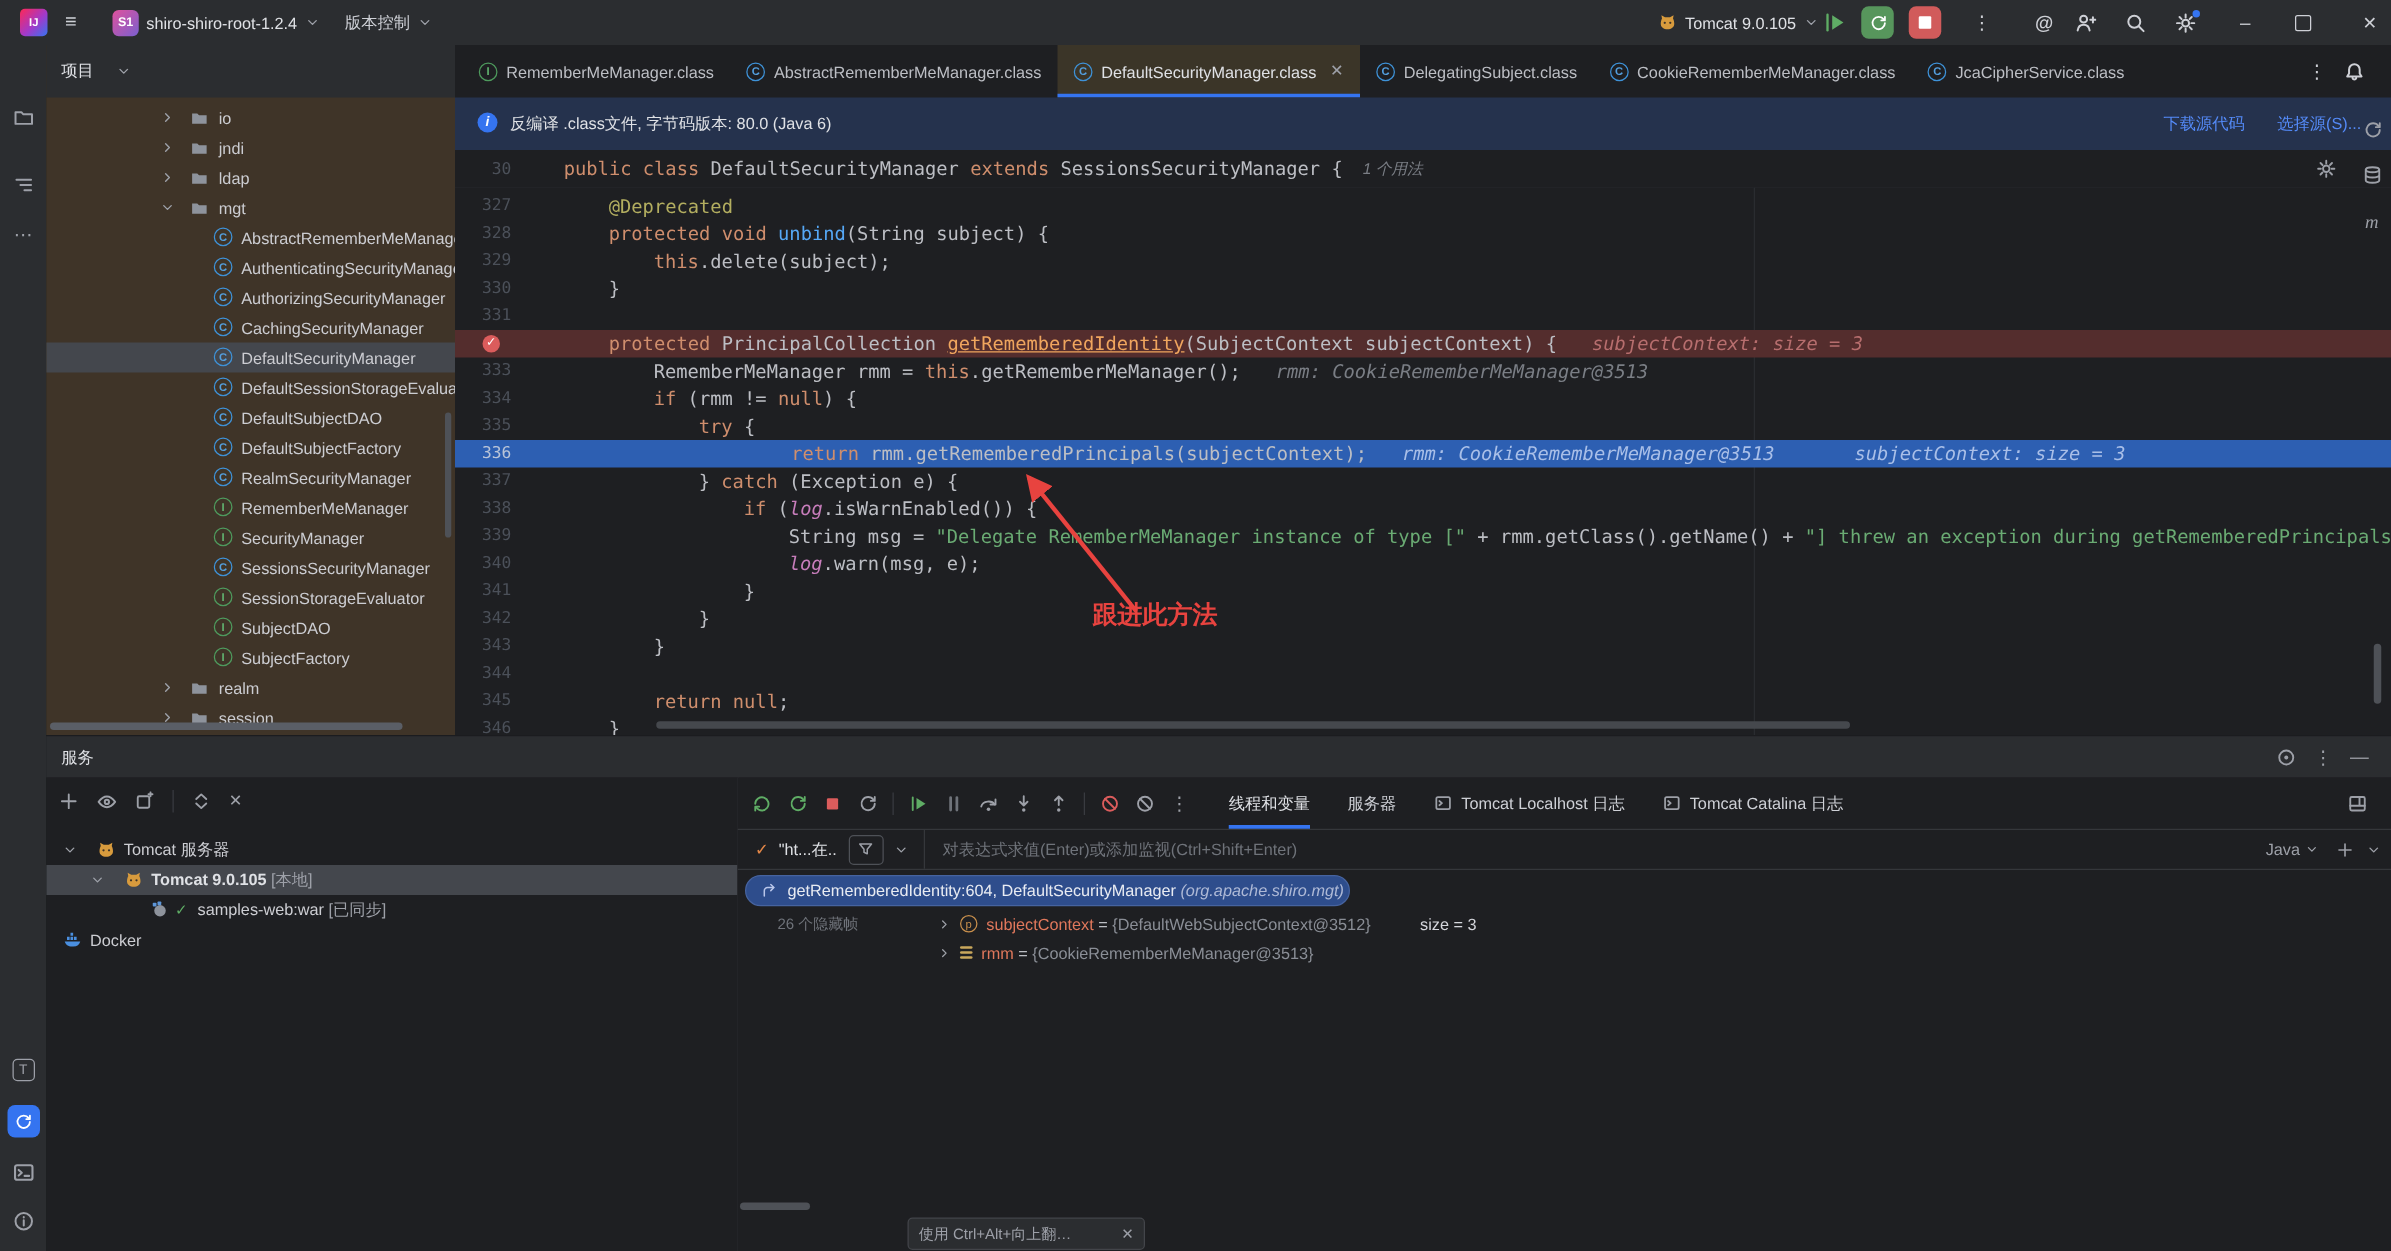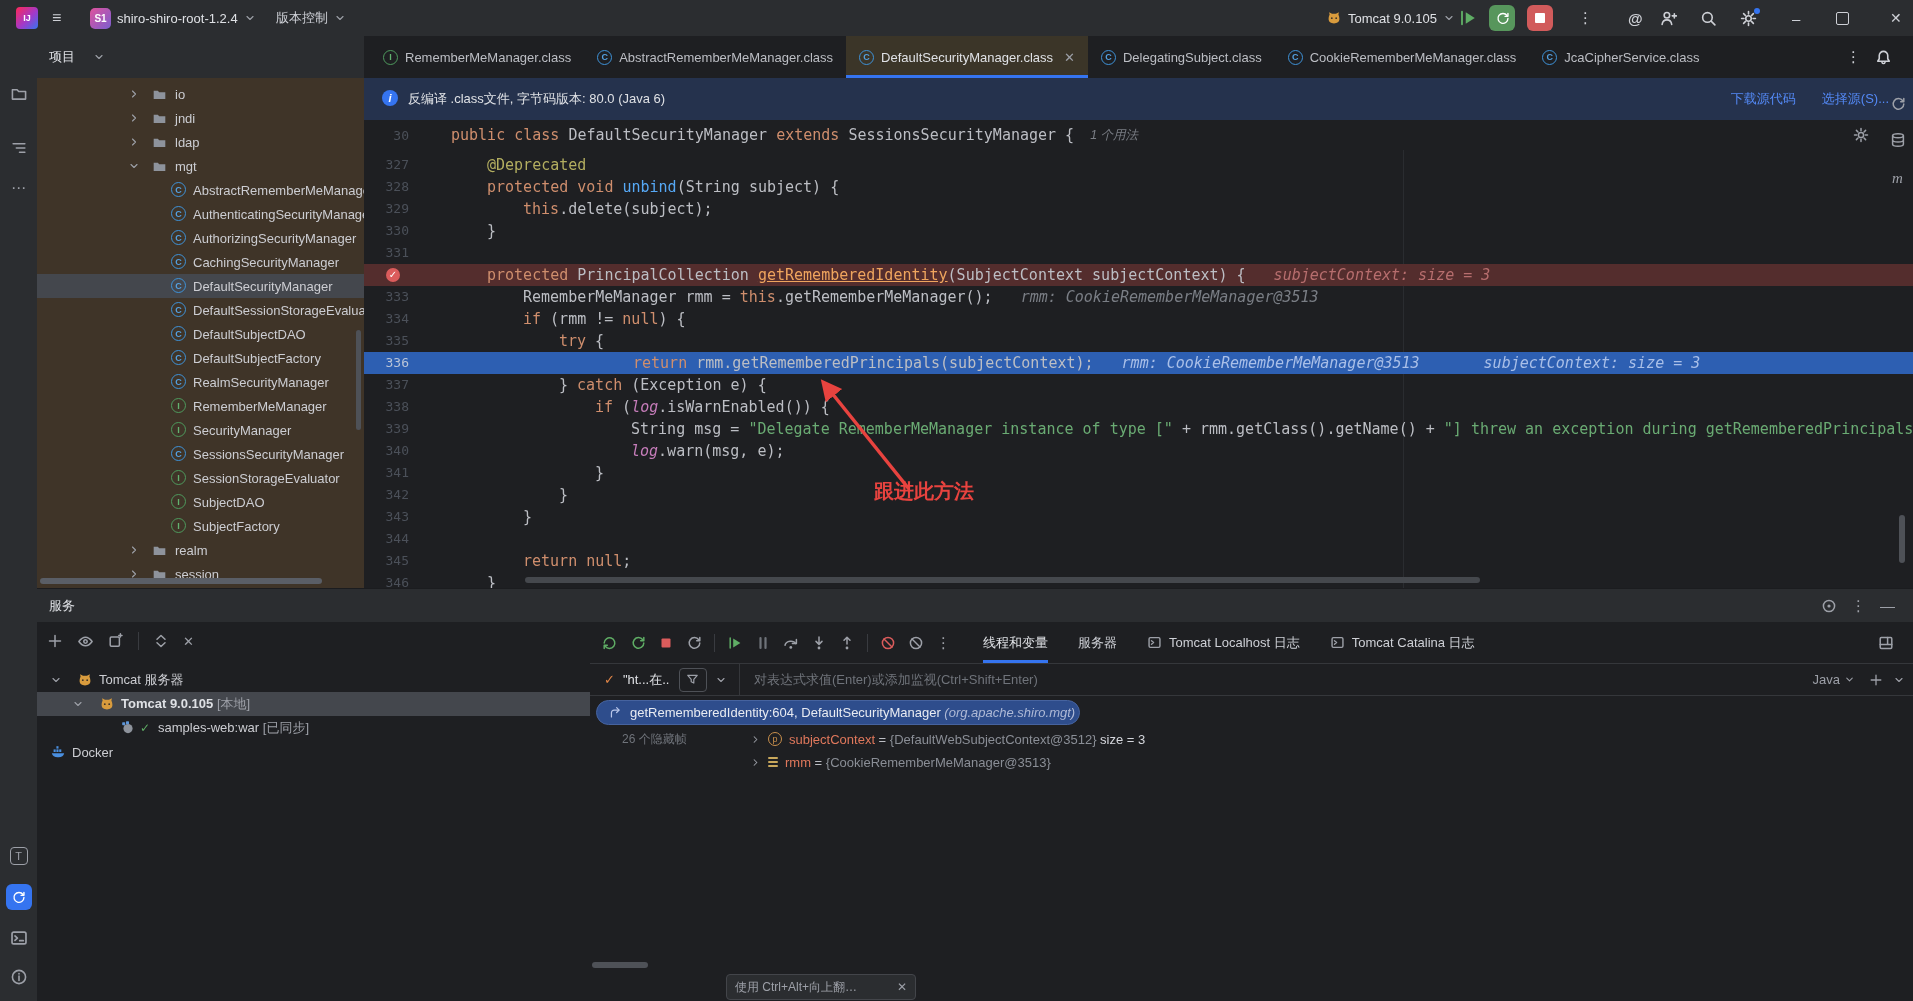--- a/index.html
+++ b/index.html
@@ -786,21 +786,21 @@
     <div class="abs" style="left:32px;top:106px;height:22px;line-height:22px;color:#6F737A;font-size:12px;">26 个隐藏帧</div>
 
     <div id="varrows" class="abs" style="left:160px;top:106px;width:1100px;">
         <div class="row" style="position: absolute; left: 0px; top: 0px; height: 22px; gap: 7px; white-space: nowrap;">
           <span class="ic chv" style="width:11px;height:11px;">
             <svg viewBox="0 0 16 16" fill="none" stroke="currentColor" stroke-width="1.5" stroke-linecap="round" stroke-linejoin="round">
               <path d="M6 4l4 4-4 4"></path>
             </svg>
           </span>
           <span class="paric">p</span>
-          <span><span class="varname">subjectContext</span><span style="color:#BCBEC4;"> = </span><span class="varval">{DefaultWebSubjectContext@3512}</span><span style="color:#D5D7DD;"> size = 3</span></span>
+          <span><span class="varname">subjectContext</span><span style="color:#BCBEC4;"> = </span><span class="varval">{DefaultWebSubjectContext@3512}</span><span style="color:#D5D7DD;padding-left:36px;"> size = 3</span></span>
         </div>
         <div class="row" style="position: absolute; left: 0px; top: 23px; height: 22px; gap: 7px; white-space: nowrap;">
           <span class="ic chv" style="width:11px;height:11px;">
             <svg viewBox="0 0 16 16" fill="none" stroke="currentColor" stroke-width="1.5" stroke-linecap="round" stroke-linejoin="round">
               <path d="M6 4l4 4-4 4"></path>
             </svg>
           </span>
           <span class="fldic">
             <i></i>
             <i></i>

